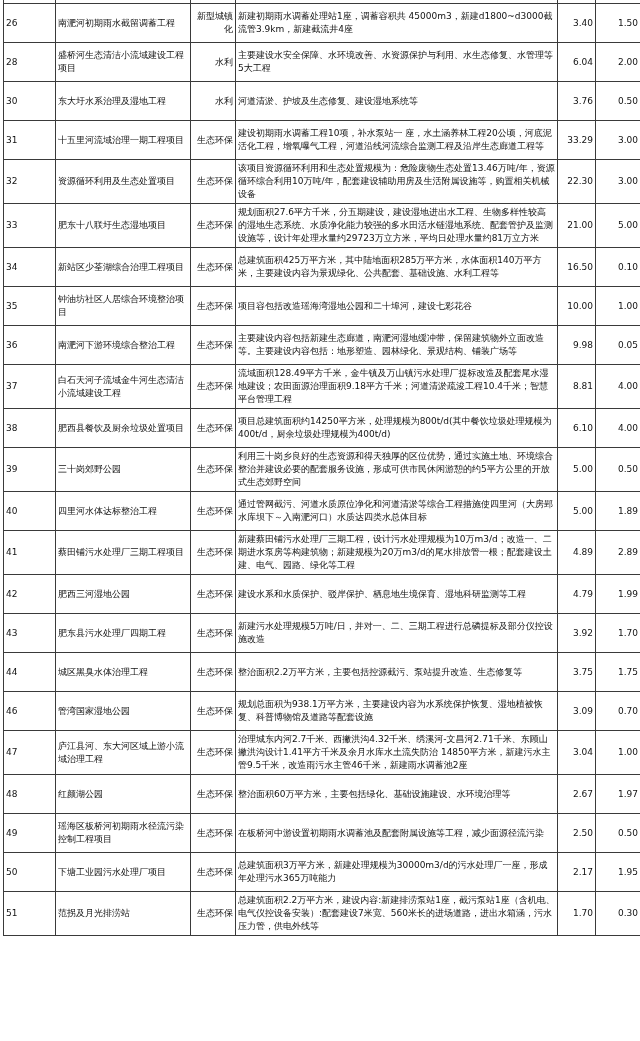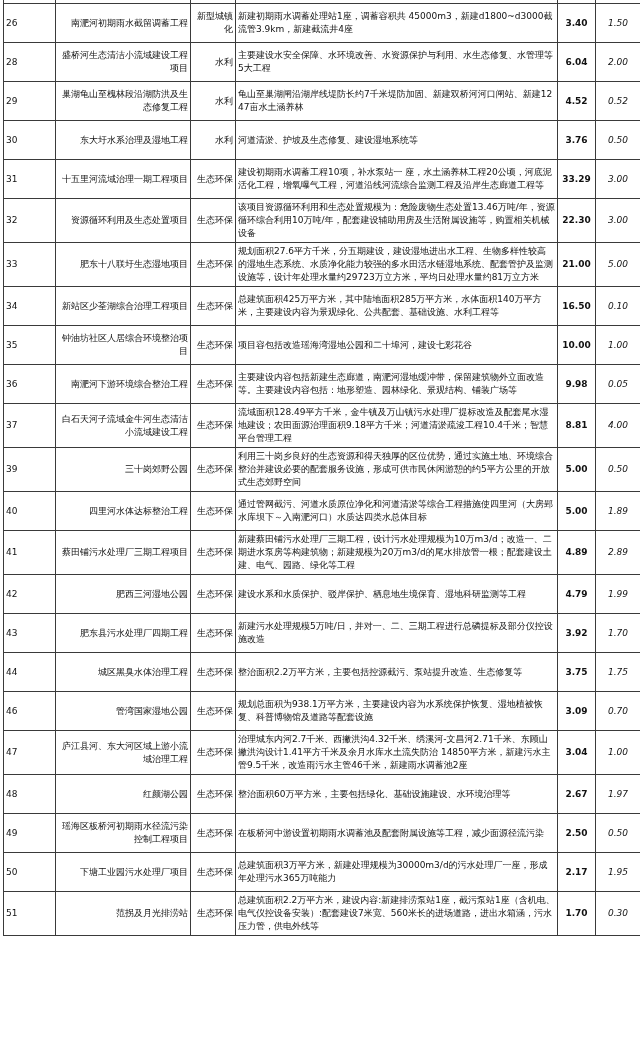--- a/index.html
+++ b/index.html
@@ -28,25 +28,25 @@
     vertical-align: middle;
     font-size: 9px;
     line-height: 13px;
     height: 34px;
     padding: 2px 2px;
     word-break: break-all;
     overflow: hidden;
     background: #ffffff;
   }
   td.td-no     { width: 52px; }
-  td.td-name   { text-align: right; width: 135px; padding: 2px 4px; }
+  td.td-name   { text-align: left; width: 135px; padding: 2px 4px; }
   td.td-cat    { text-align: right; width: 45px; }
   td.td-desc   { text-align: left;  width: 322px; padding: 2px 4px; }
-  td.td-val    { text-align: center; width: 38px; font-size: 9px; font-weight: bold; }
-  td.td-val2   { text-align: center; width: 45px; font-size: 9px; font-style: italic; }
+  td.td-val    { text-align: right; width: 38px; font-size: 9px; }
+  td.td-val2   { text-align: right; width: 45px; font-size: 9px; }
   tr.partial-row td {
     height: 4px;
     padding: 0;
     border-top: none;
   }
 </style>
 </head>
 <body>
 
 <div class="page">
@@ -78,28 +78,20 @@
         </tr>
         <tr>
           <td class="td-no">28</td>
           <td class="td-name">盛桥河生态清洁小流域建设工程项目</td>
           <td class="td-cat">水利</td>
           <td class="td-desc">主要建设水安全保障、水环境改善、水资源保护与利用、水生态修复、水管理等5大工程</td>
           <td class="td-val">6.04</td>
           <td class="td-val2">2.00</td>
         </tr>
         <tr>
-          <td class="td-no">29</td>
-          <td class="td-name">巢湖龟山至槐林段沿湖防洪及生态修复工程</td>
-          <td class="td-cat">水利</td>
-          <td class="td-desc">龟山至巢湖闸沿湖岸线堤防长约7千米堤防加固、新建双桥河河口闸站、新建1247亩水土涵养林</td>
-          <td class="td-val">4.52</td>
-          <td class="td-val2">0.52</td>
-        </tr>
-        <tr>
           <td class="td-no">30</td>
           <td class="td-name">东大圩水系治理及湿地工程</td>
           <td class="td-cat">水利</td>
           <td class="td-desc">河道清淤、护坡及生态修复、建设湿地系统等</td>
           <td class="td-val">3.76</td>
           <td class="td-val2">0.50</td>
         </tr>
         <tr>
           <td class="td-no">31</td>
           <td class="td-name">十五里河流域治理一期工程项目</td>
@@ -150,20 +142,28 @@
         </tr>
         <tr>
           <td class="td-no">37</td>
           <td class="td-name">白石天河子流域金牛河生态清洁小流域建设工程</td>
           <td class="td-cat">生态环保</td>
           <td class="td-desc">流域面积128.49平方千米，金牛镇及万山镇污水处理厂提标改造及配套尾水湿地建设；农田面源治理面积9.18平方千米；河道清淤疏浚工程10.4千米；智慧平台管理工程</td>
           <td class="td-val">8.81</td>
           <td class="td-val2">4.00</td>
         </tr>
         <tr>
+          <td class="td-no">38</td>
+          <td class="td-name">肥西县餐饮及厨余垃圾处置项目</td>
+          <td class="td-cat">生态环保</td>
+          <td class="td-desc">项目总建筑面积约14250平方米，处理规模为800t/d(其中餐饮垃圾处理规模为400t/d，厨余垃圾处理规模为400t/d)</td>
+          <td class="td-val">6.10</td>
+          <td class="td-val2">4.00</td>
+        </tr>
+        <tr>
           <td class="td-no">39</td>
           <td class="td-name">三十岗郊野公园</td>
           <td class="td-cat">生态环保</td>
           <td class="td-desc">利用三十岗乡良好的生态资源和得天独厚的区位优势，通过实施土地、环境综合整治并建设必要的配套服务设施，形成可供市民休闲游憩的约5平方公里的开放式生态郊野空间</td>
           <td class="td-val">5.00</td>
           <td class="td-val2">0.50</td>
         </tr>
         <tr>
           <td class="td-no">40</td>
           <td class="td-name">四里河水体达标整治工程</td>

